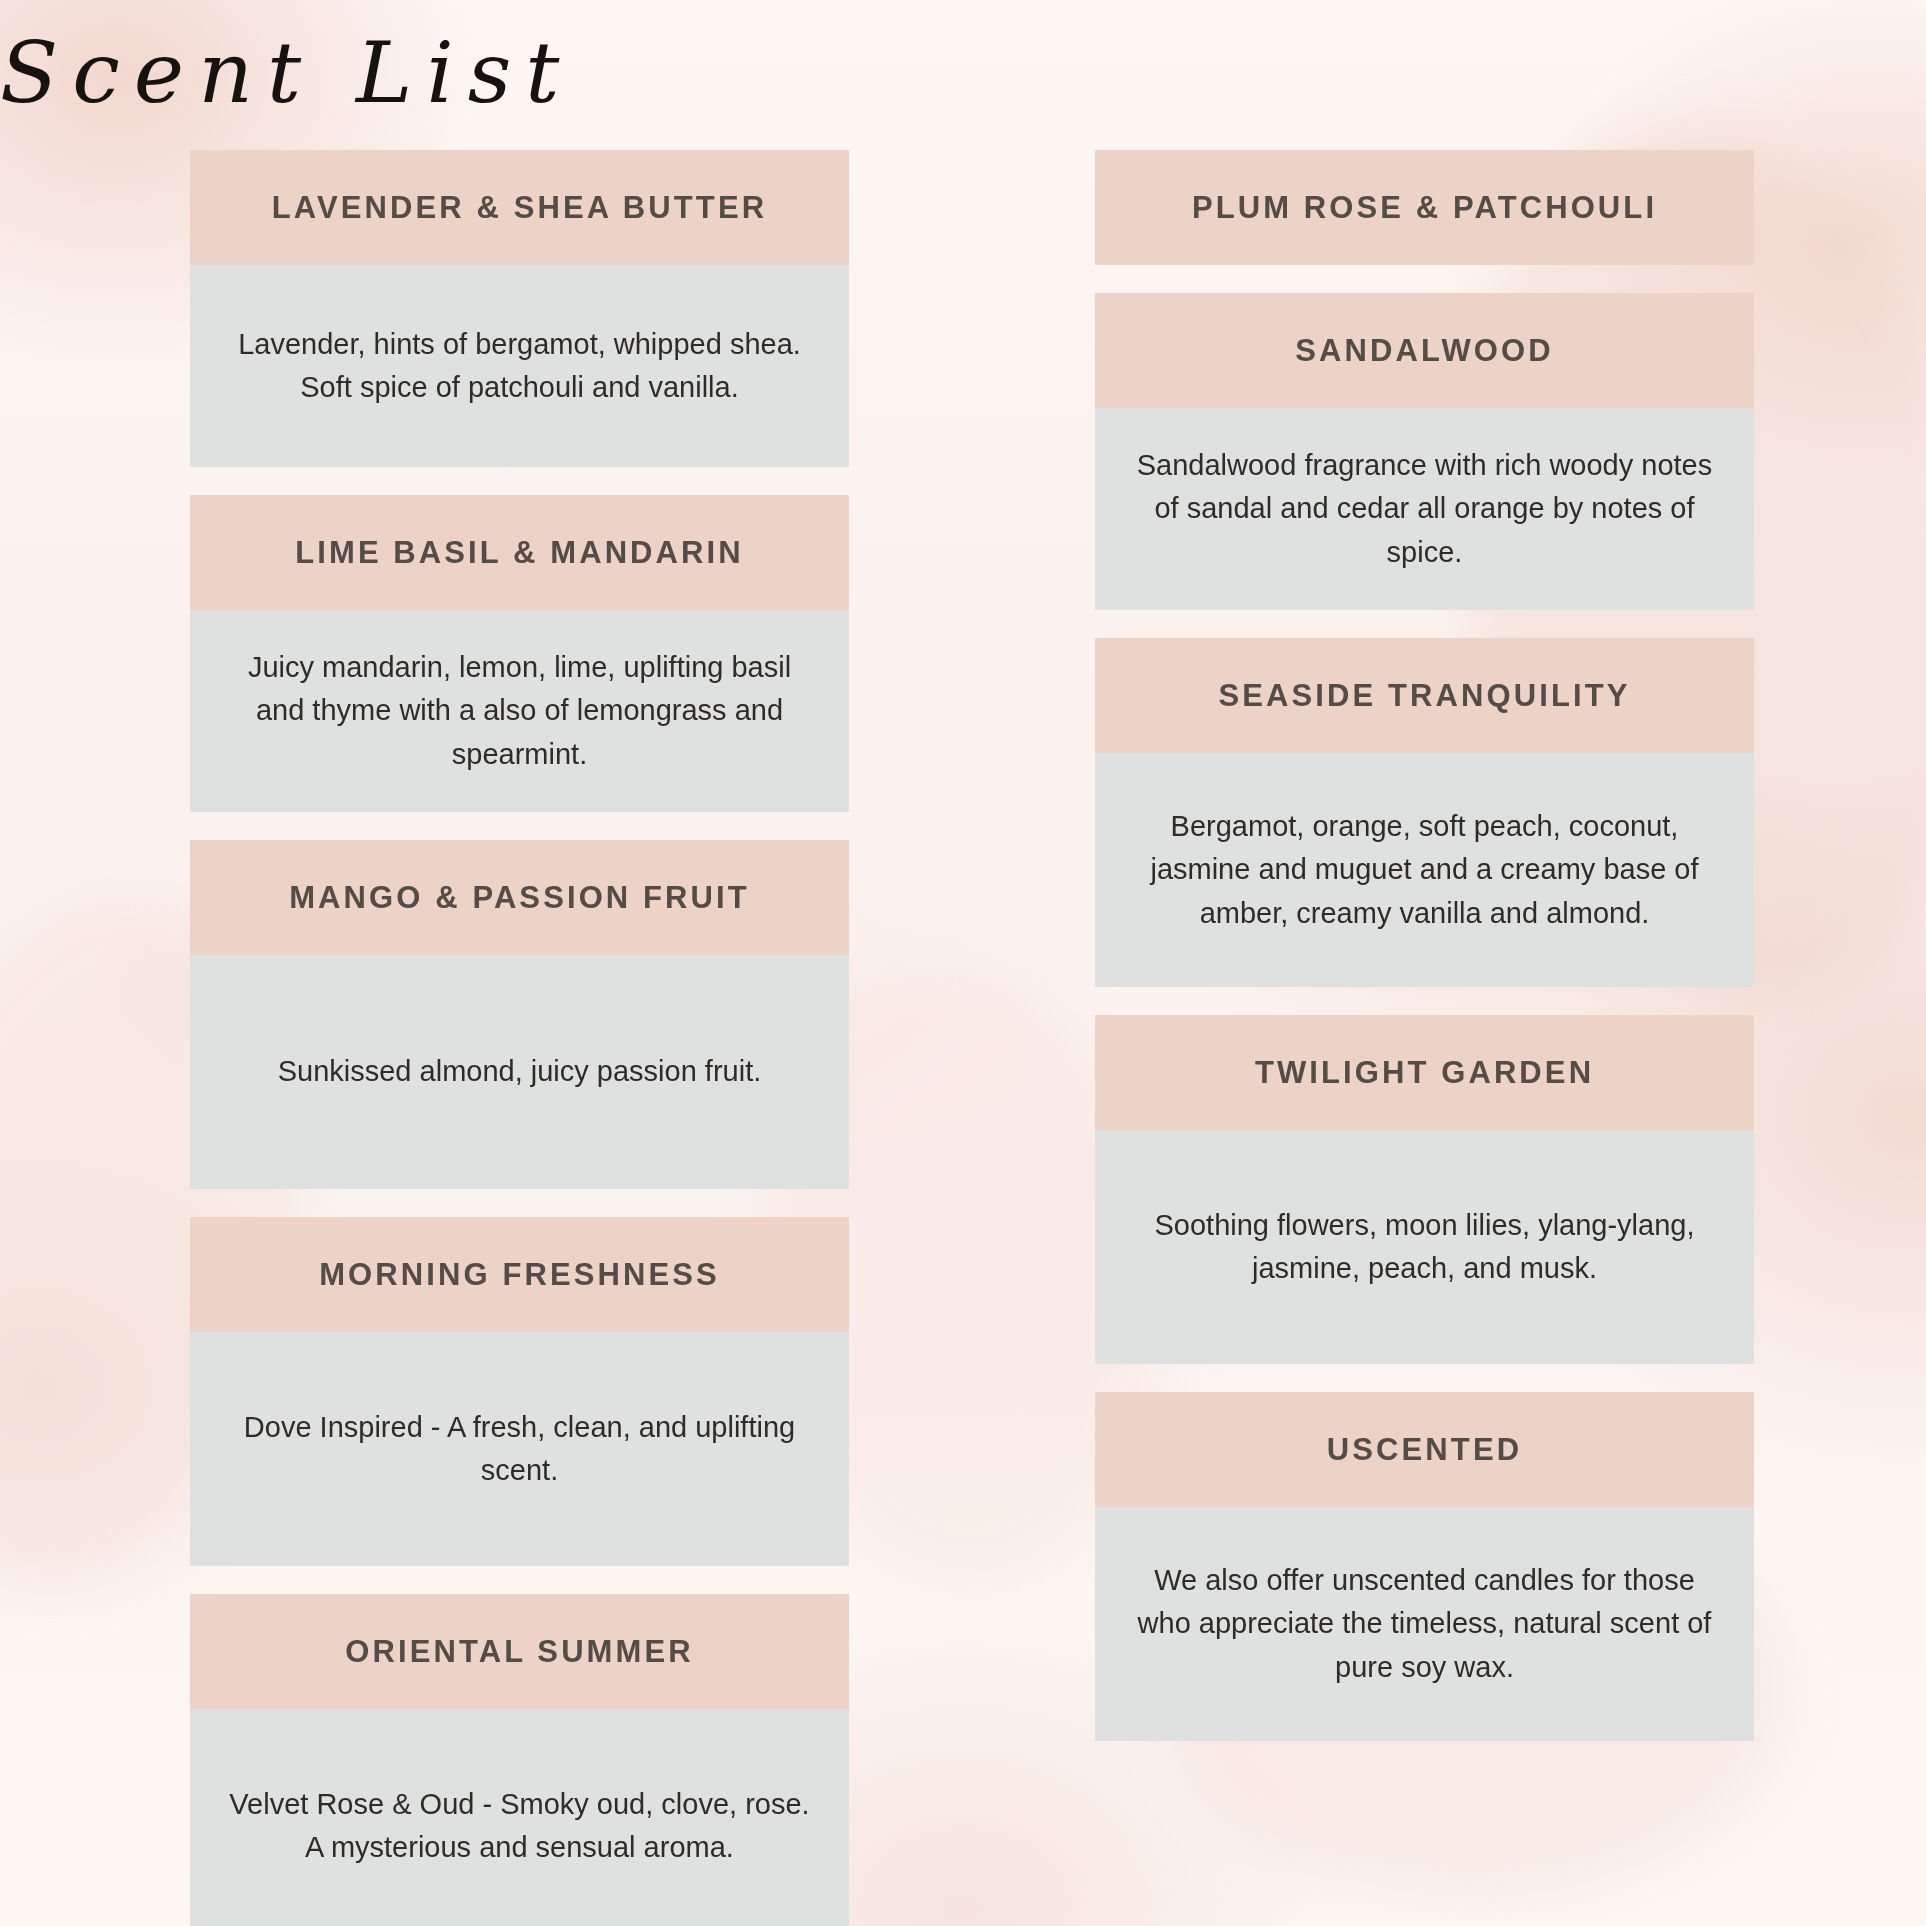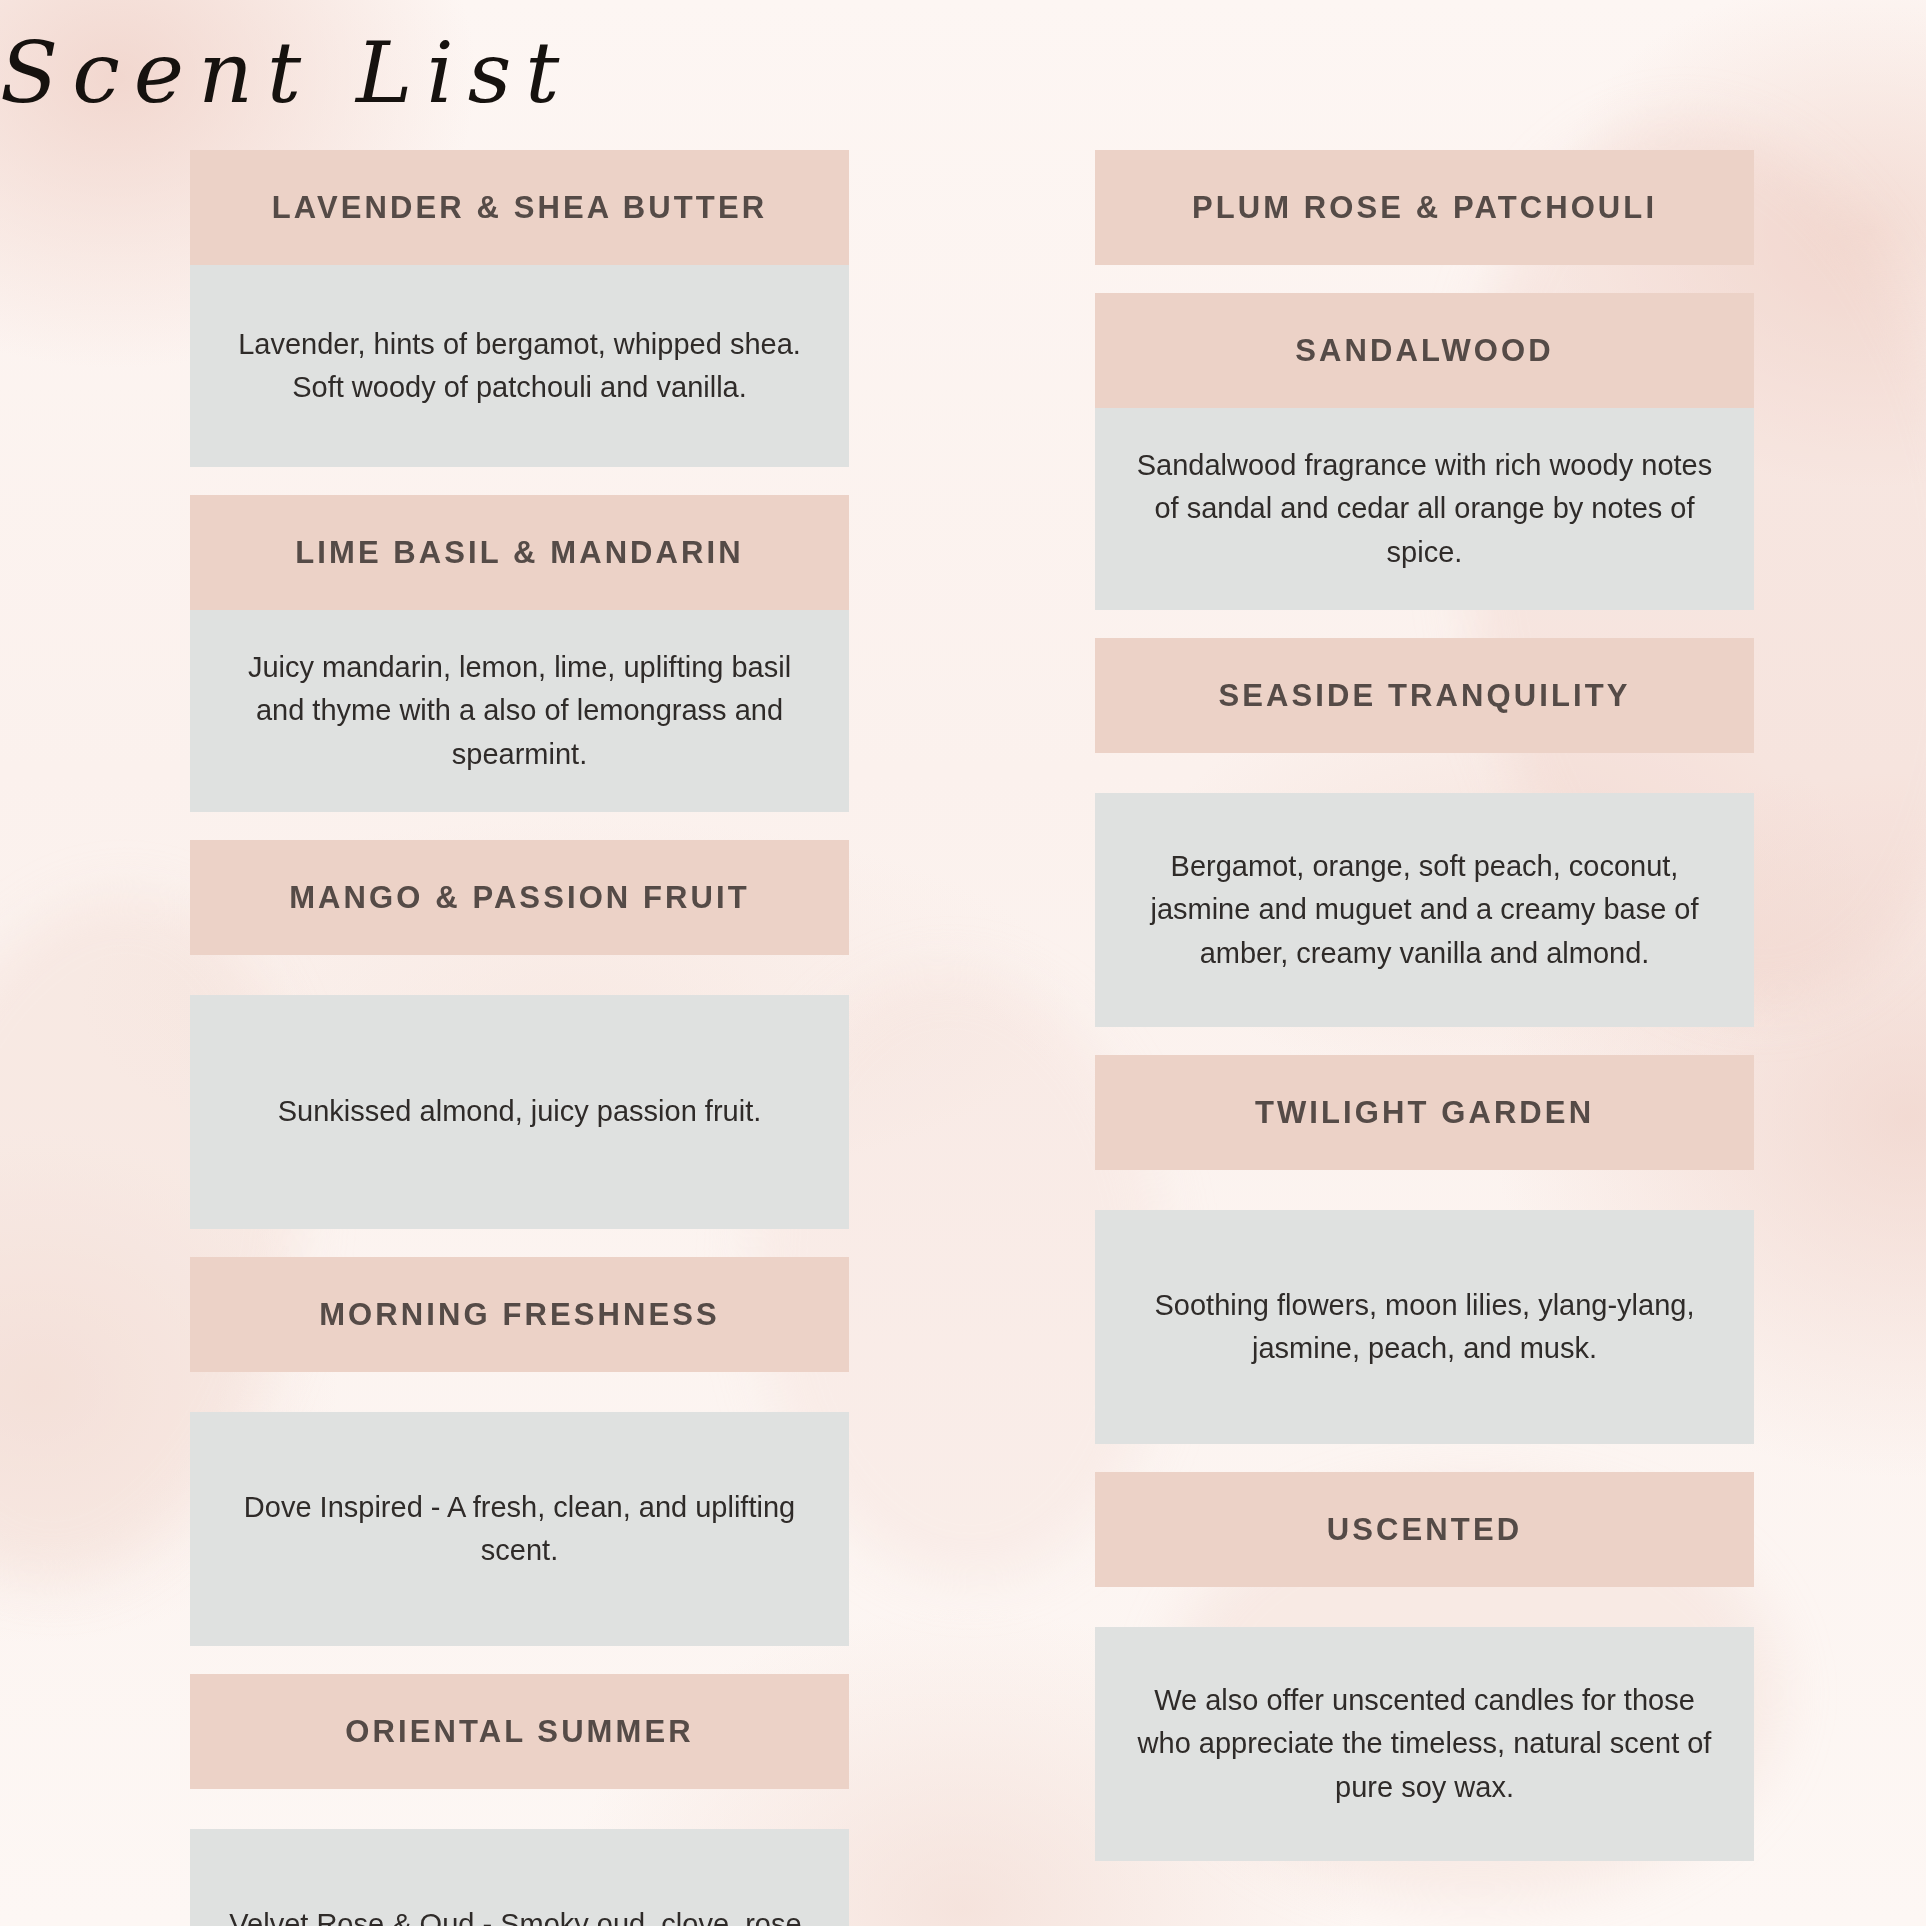--- a/index.html
+++ b/index.html
@@ -104,21 +104,21 @@
     padding: 16px 34px;
     box-sizing: border-box;
   }
   .card-body span {
     font-size: 29px;
     line-height: 1.5;
     color: #2f2b29;
     text-align: center;
     display: block;
   }
-  .body-tall { min-height: 234px; margin-top: 40px; }
+  .body-tall { min-height: 234px; }
 </style>
 </head>
 <body>
 
 <div class="bg-wash"></div>
 <div class="bg-streak streak-a"></div>
 <div class="bg-streak streak-b"></div>
 <div class="bg-streak streak-c"></div>
 <div class="bg-streak streak-d"></div>
 
@@ -126,21 +126,21 @@
 
 <div class="columns">
 
   <div class="column">
 
     <div class="card">
       <div class="card-header">
         <span>LAVENDER &amp; SHEA BUTTER</span>
       </div>
       <div class="card-body">
-        <span>Lavender, hints of bergamot, whipped shea. Soft woody of patchouli and vanilla.</span>
+        <span>Lavender, hints of bergamot, whipped shea. Soft spice of patchouli and vanilla.</span>
       </div>
     </div>
 
     <div class="card">
       <div class="card-header">
         <span>LIME BASIL &amp; MANDARIN</span>
       </div>
       <div class="card-body">
         <span>Juicy mandarin, lemon, lime, uplifting basil and thyme with a also of lemongrass and spearmint.</span>
       </div>

